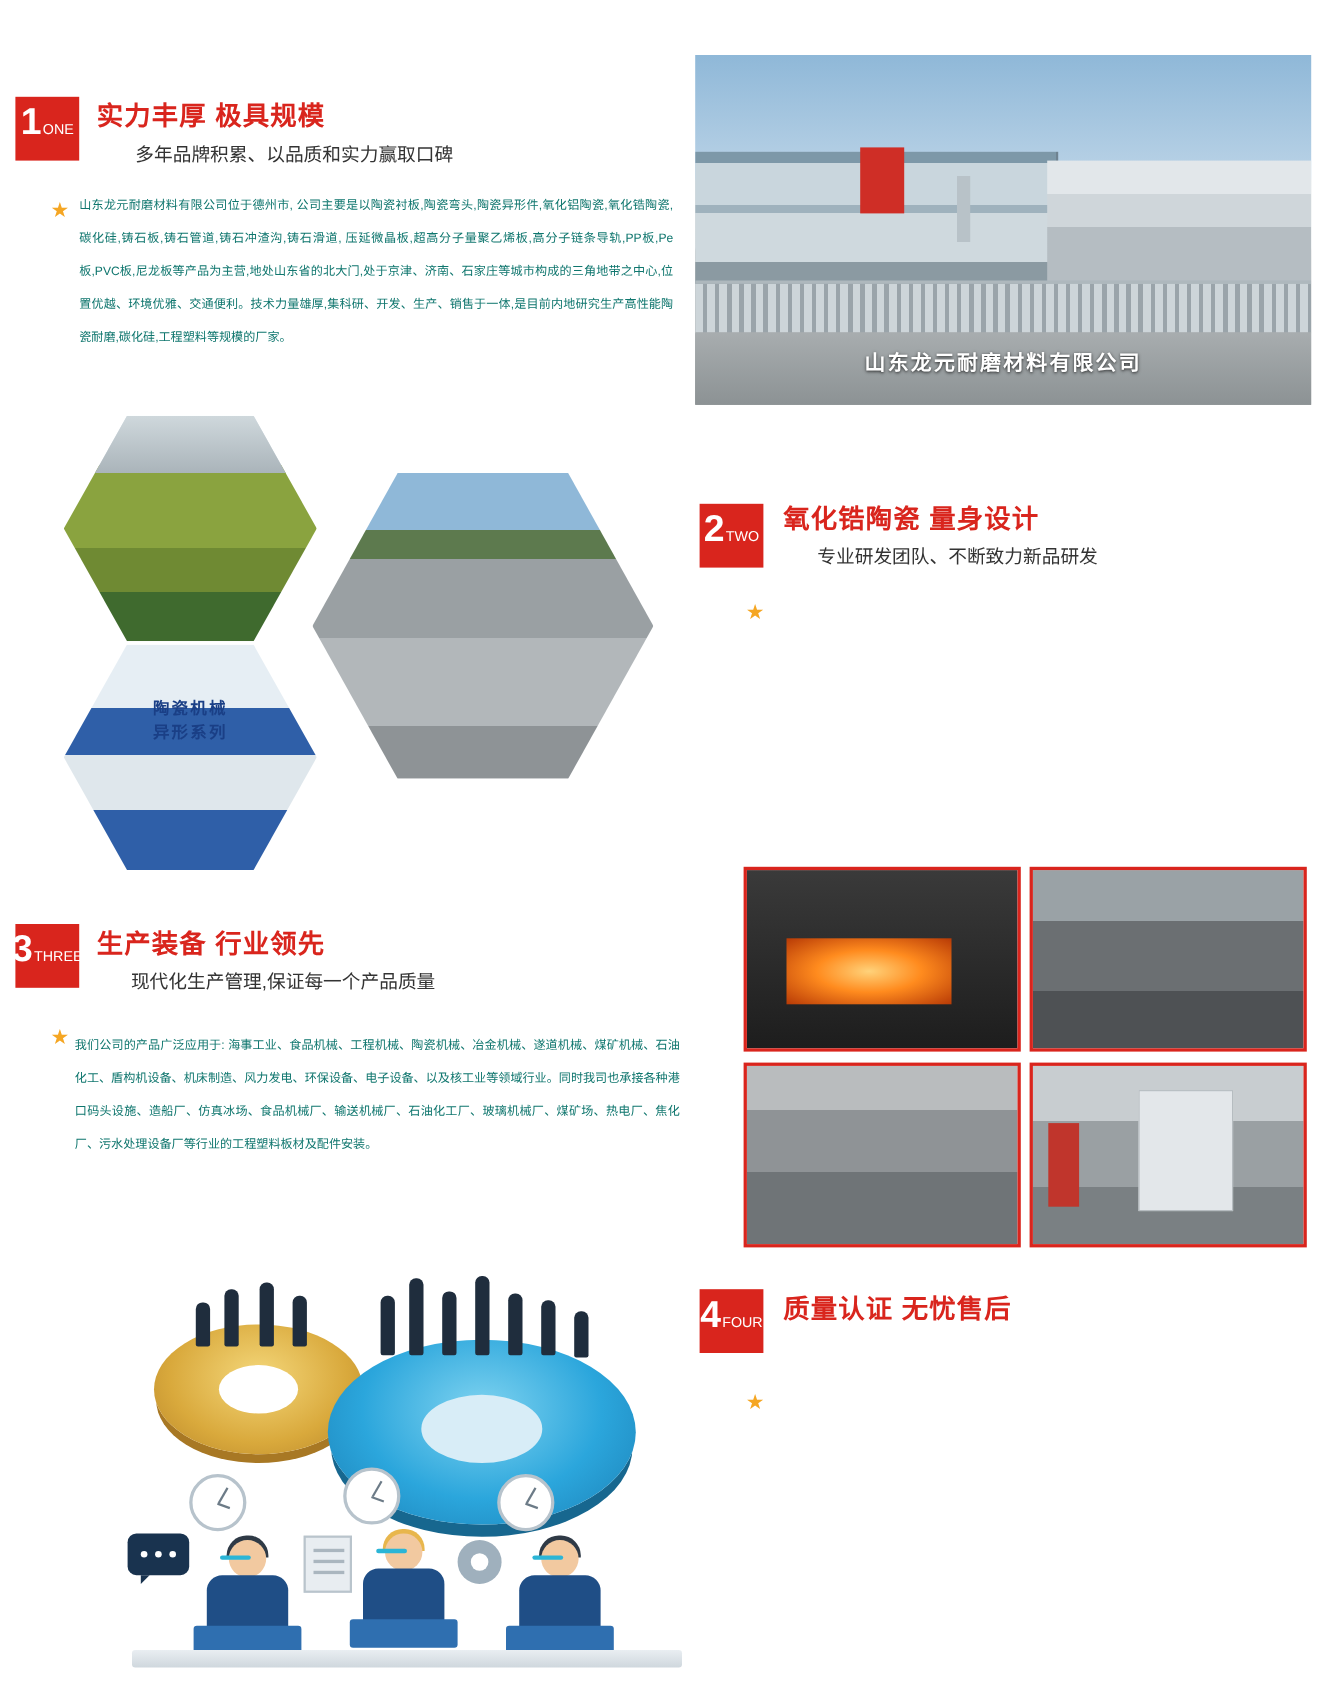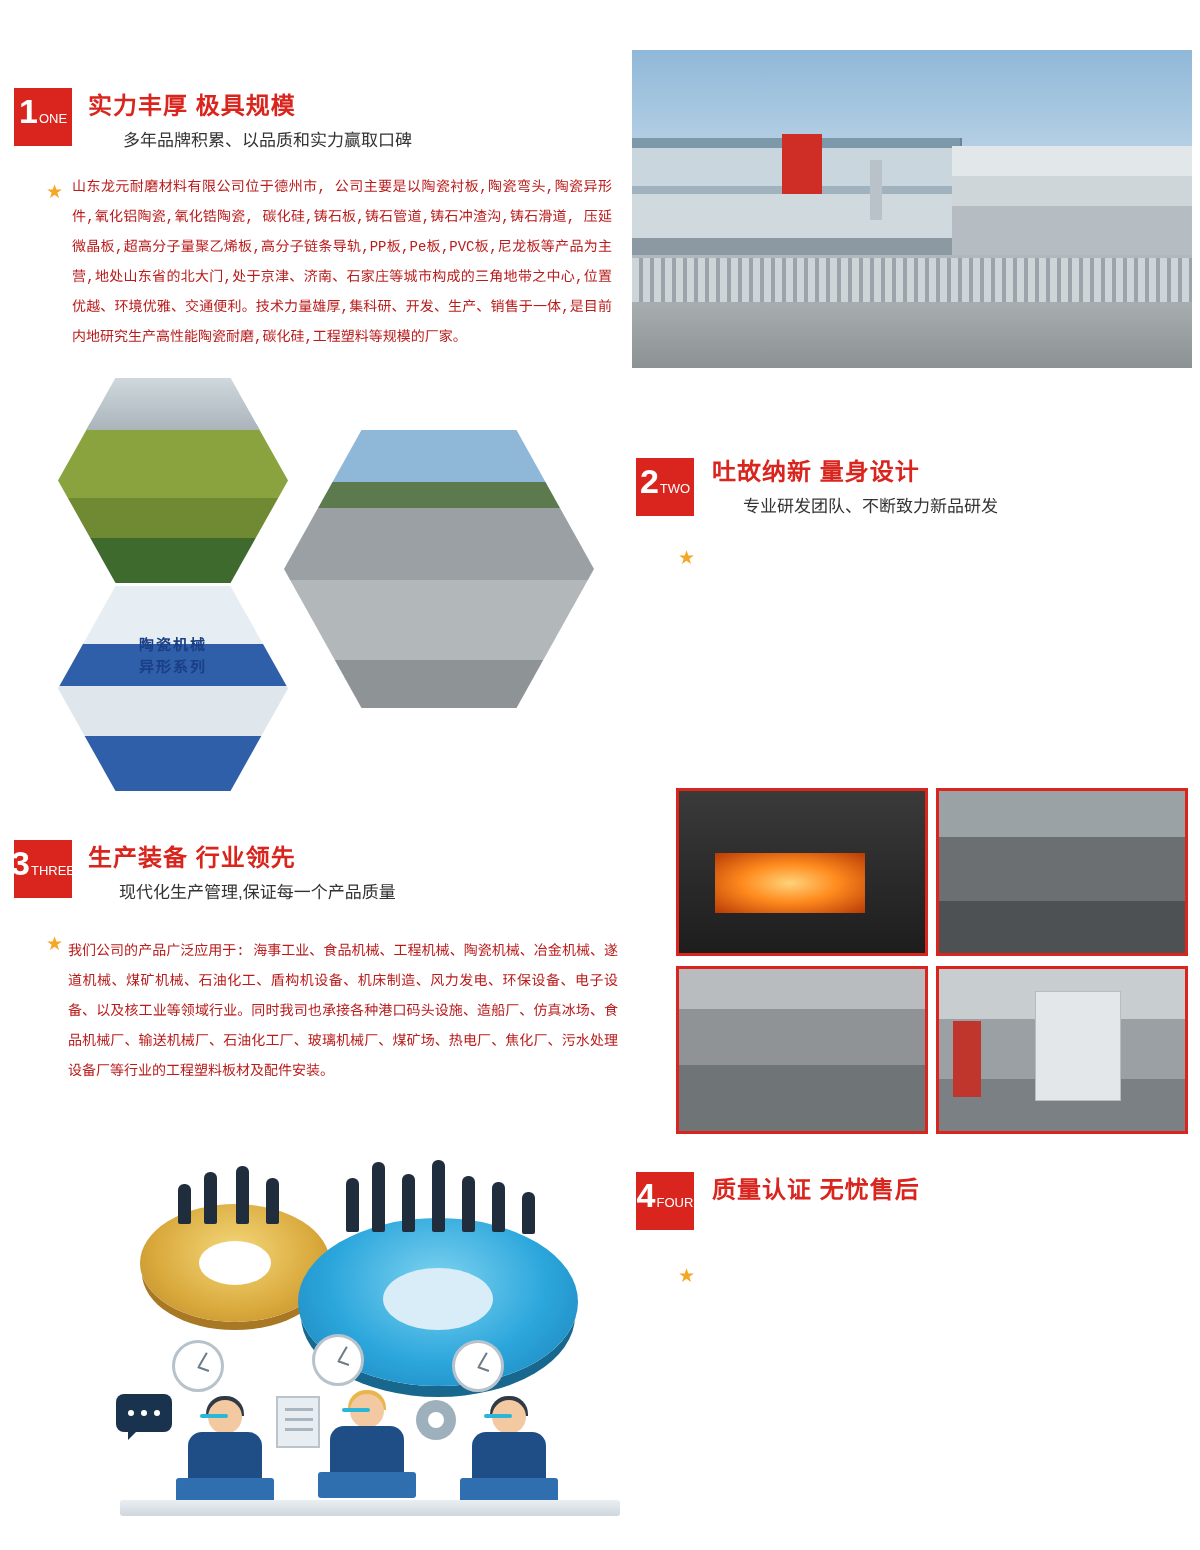--- a/index.html
+++ b/index.html
@@ -59,25 +59,24 @@
 
   
   .star {
     position: absolute;
     color: #f5a623;
     font-size: 19px;
     line-height: 1;
   }
   .para {
     position: absolute;
-    font-size: 14px;
-    color: #b91c1c;
+    font-size: 11px;
+    color: #0f766e;
     line-height: 30px;
     text-align: justify;
-    font-family: Liberation Mono, monospace;
   }
 
   
   .photo {
     position: absolute;
     overflow: hidden;
     background: #ccc;
   }
   .photo .cap {
     position: absolute;
@@ -243,38 +242,39 @@
   <div class="star" style="left:46px; top:182px;">★</div>
   <div class="para" style="left:72px; top:172px; width:540px;">山东龙元耐磨材料有限公司位于德州市, 公司主要是以陶瓷衬板,陶瓷弯头,陶瓷异形件,氧化铝陶瓷,氧化锆陶瓷, 碳化硅,铸石板,铸石管道,铸石冲渣沟,铸石滑道, 压延微晶板,超高分子量聚乙烯板,高分子链条导轨,PP板,Pe板,PVC板,尼龙板等产品为主营,地处山东省的北大门,处于京津、济南、石家庄等城市构成的三角地带之中心,位置优越、环境优雅、交通便利。技术力量雄厚,集科研、开发、生产、销售于一体,是目前内地研究生产高性能陶瓷耐磨,碳化硅,工程塑料等规模的厂家。</div>
 
   <div class="photo factory">
     <div class="bld-left"></div>
     <div class="redsign"></div>
     <div class="sign"></div>
     <div class="bld-right"></div>
     <div class="fence"></div>
     <div class="ground"></div>
+    <div class="cap">山东龙元耐磨材料有限公司</div>
   </div>
 
   <div class="hex hex1">
     <div class="roof"></div>
   </div>
   <div class="hex hex2"></div>
   <div class="hex hex3">
     <div class="bluetext">
       <span>陶瓷机械</span><br>
       <span>异形系列</span>
     </div>
   </div>
 
   <div class="badge" style="left:636px; top:458px;">
     <span class="num">2</span>
     <span class="word">TWO</span>
   </div>
-  <div class="head-title" style="left:712px; top:452px;">吐故纳新  量身设计</div>
+  <div class="head-title" style="left:712px; top:452px;">氧化锆陶瓷  量身设计</div>
   <div class="head-sub" style="left:714px; top:492px;">专业研发团队、不断致力新品研发</div>
   <div class="star" style="left:678px; top:548px;">★</div>
 
   <div class="badge" style="left:14px; top:840px;">
     <span class="num">3</span>
     <span class="word">THREE</span>
   </div>
   <div class="head-title" style="left:88px; top:838px;">生产装备  行业领先</div>
   <div class="head-sub" style="left:90px; top:878px;">现代化生产管理,保证每一个产品质量</div>
   <div class="star" style="left:46px; top:934px;">★</div>

